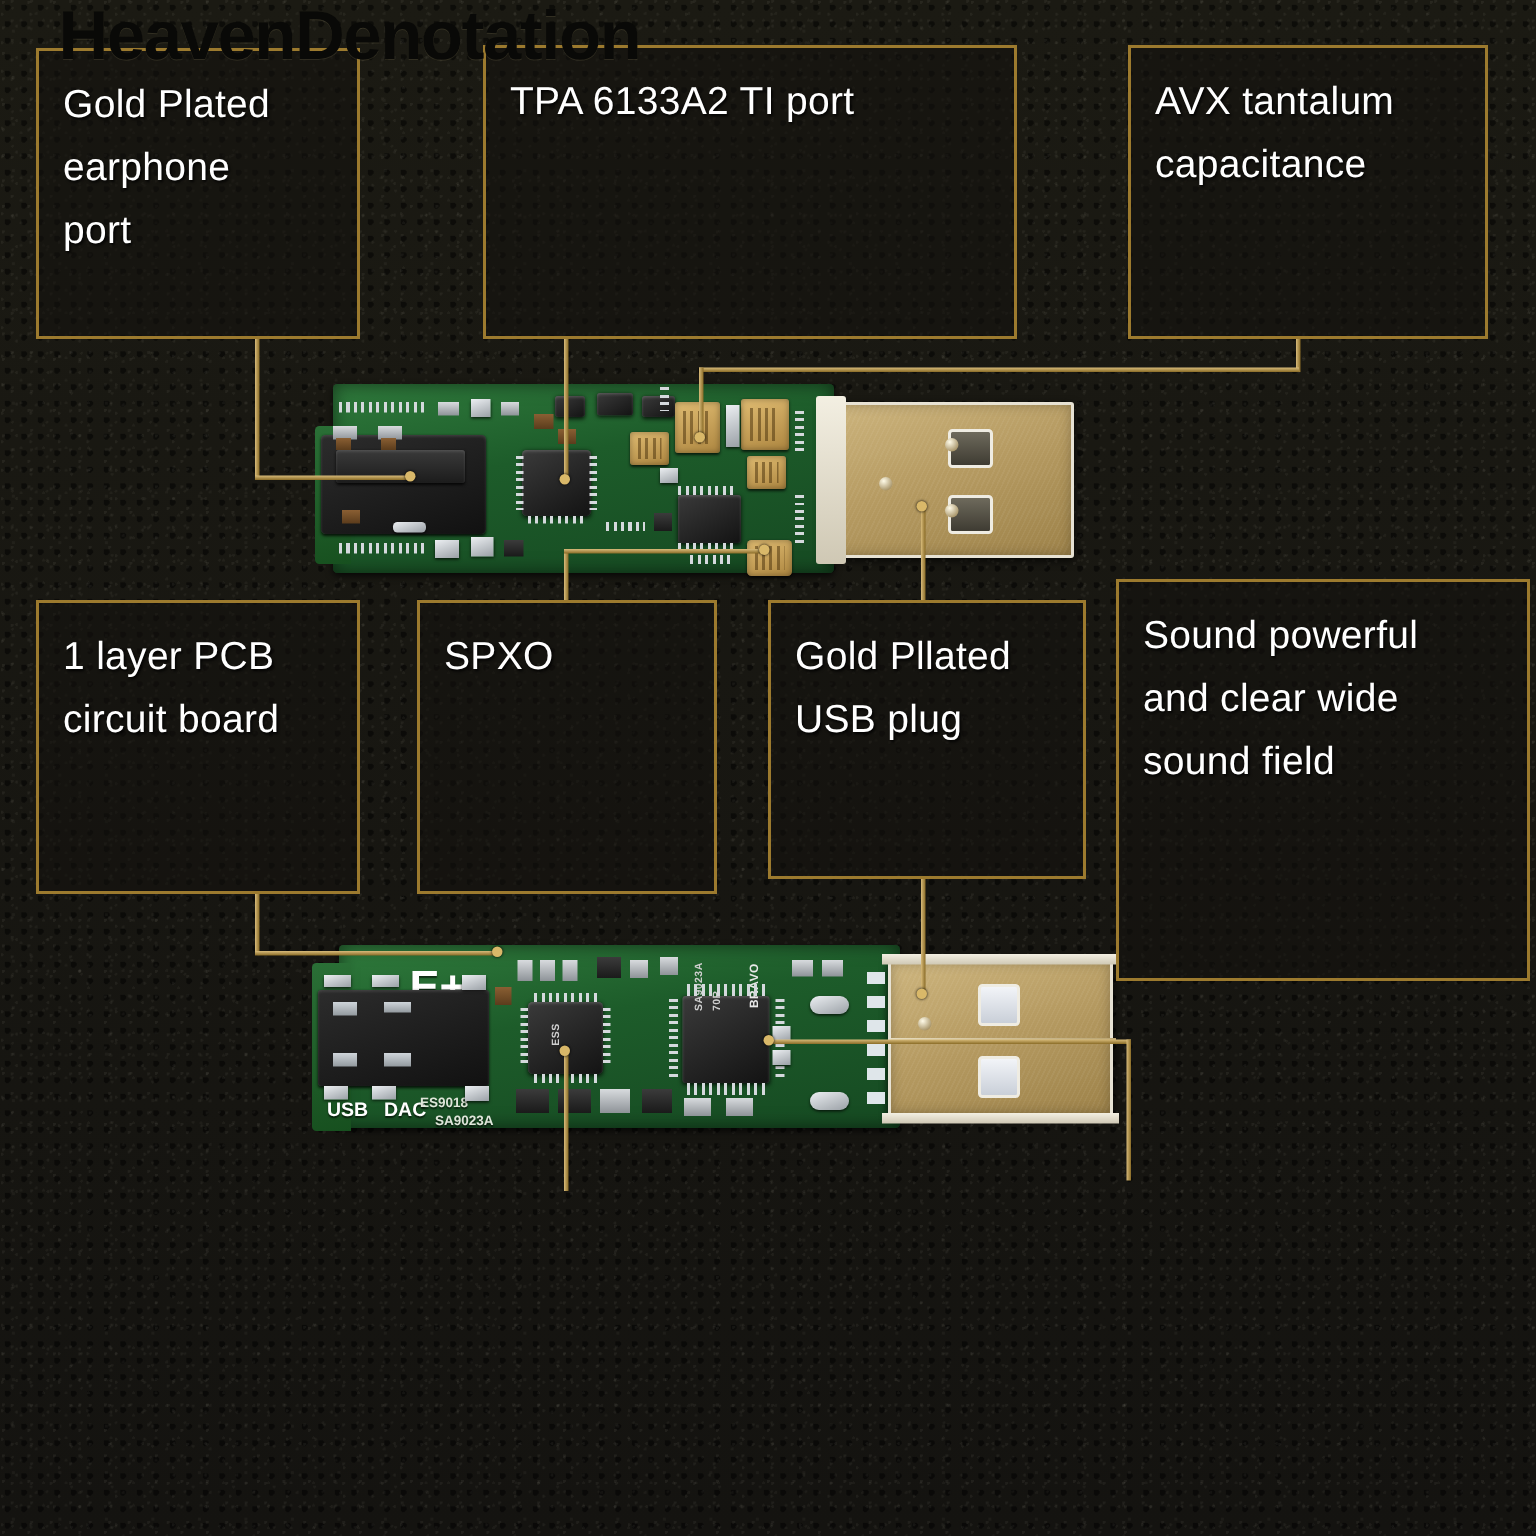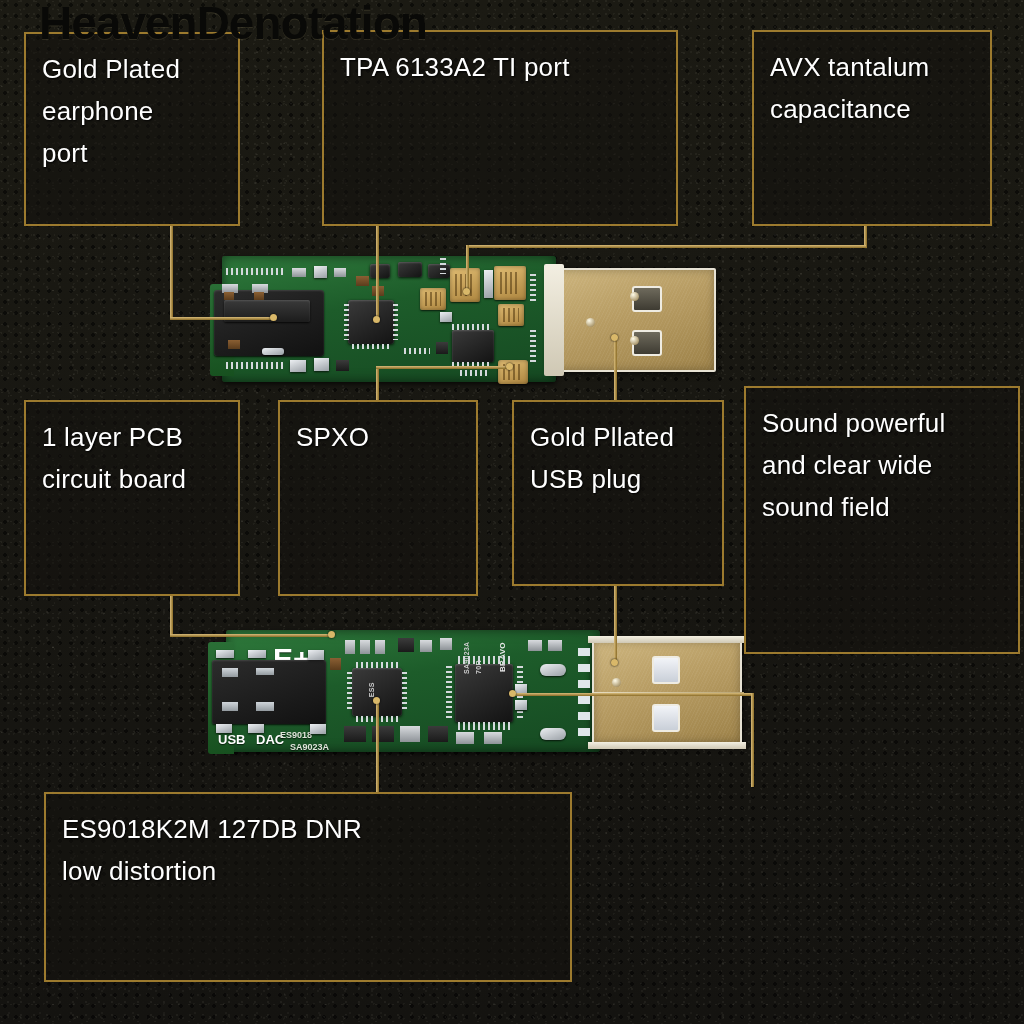--- a/index.html
+++ b/index.html
@@ -321,19 +321,17 @@
 
   <div class="callout" style="left:278px;top:400px;width:200px;height:196px;">SPXO</div>
 
   <div class="callout" style="left:512px;top:400px;width:212px;height:186px;">Gold Pllated
 USB plug</div>
 
   <div class="callout" style="left:744px;top:370px;width:276px;height:268px;margin-top:16px;">Sound powerful
 and clear wide
 sound field</div>
 
-  <div class="callout" style="left:44px;top:792px;width:528px;height:190px;">ES9018K2M 127DB DNR
-low distortion</div>
 
 
   <div id="watermark">HeavenDenotation</div>
 
 </div>
 
 </body></html>

